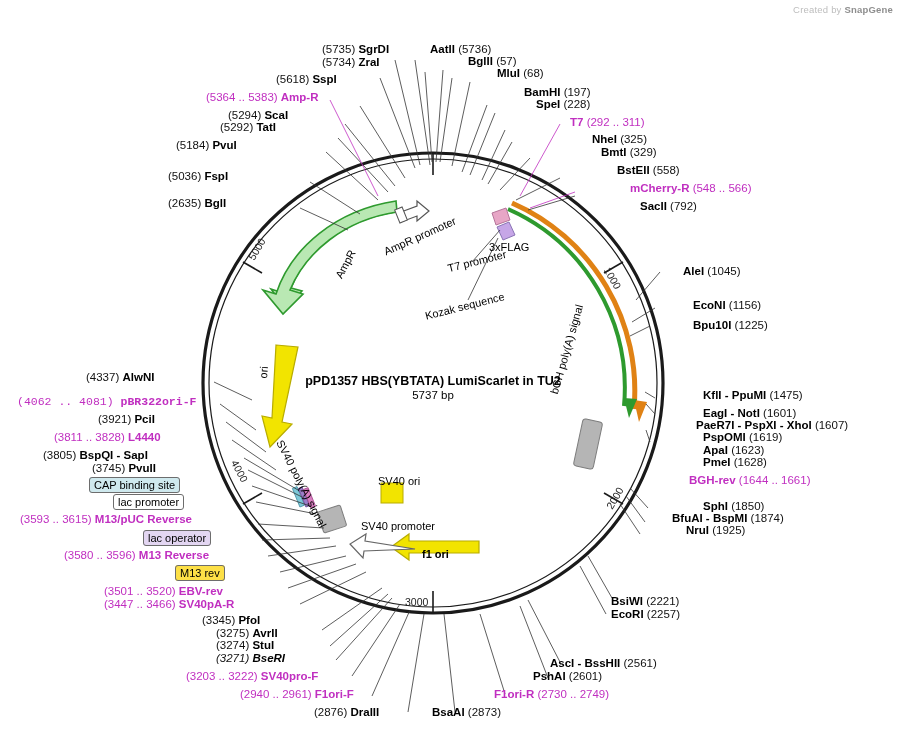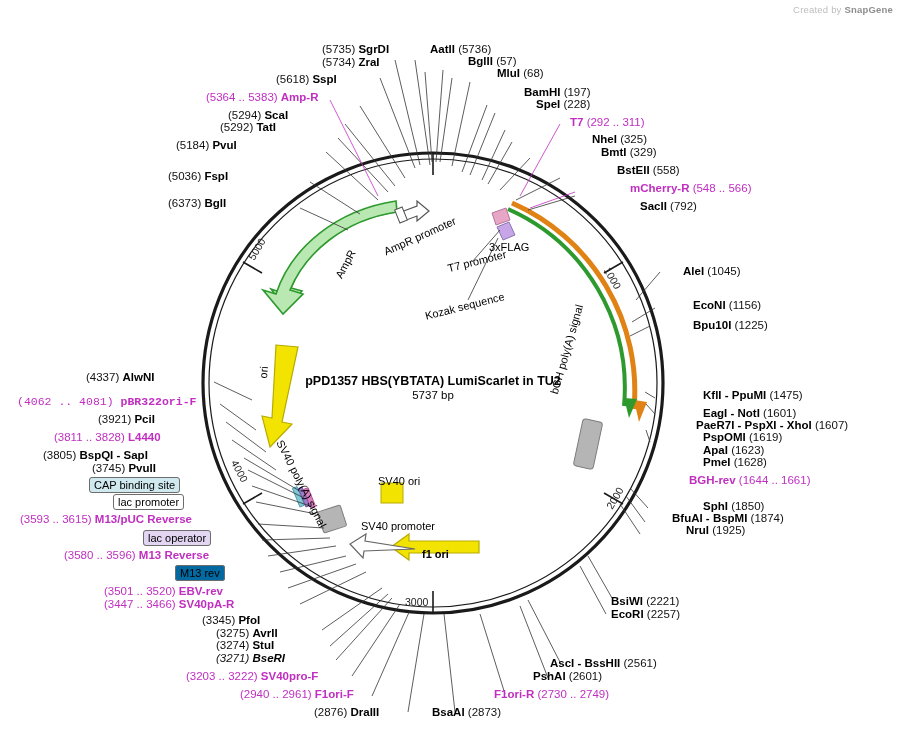--- a/index.html
+++ b/index.html
@@ -21,21 +21,21 @@
   .brand b{color:#8e8e8e;}
   .center-title{
     position:absolute;width:260px;text-align:center;font-weight:bold;font-size:12.5px;
   }
   .center-bp{position:absolute;width:260px;text-align:center;font-size:11.5px;}
   .tick-lab{position:absolute;font-size:10.5px;color:#222;}
   .boxed{
     border:1px solid #6d6d6d;border-radius:3px;padding:1px 4px;background:#cfe9ee;font-size:11px;
   }
   .boxed.lacop{background:#e3d6f2;margin-left:12px;}
-  .boxed.m13rev{background:#0369a1;text-align:center;}
+  .boxed.m13rev{background:#fde047;text-align:center;}
   .boxed.plain{background:#ffffff;text-align:center;}
   .feat-lab{position:absolute;font-size:11px;}
 </style>
 </head>
 <body>
 
 <div id="plasmid-root">
 
   <div class="brand">
     <span>Created by </span><b>SnapGene</b>
@@ -180,21 +180,21 @@
   <div class="lbl" style="left:175px;top:567px;"><span class="boxed m13rev">M13 rev</span></div>
 
   <div class="lbl" style="left:322px;top:43px;"><span class="pos">(5735)</span> <span class="enz">SgrDI</span></div>
   <div class="lbl" style="left:322px;top:56px;"><span class="pos">(5734)</span> <span class="enz">ZraI</span></div>
   <div class="lbl" style="left:276px;top:73px;"><span class="pos">(5618)</span> <span class="enz">SspI</span></div>
   <div class="lbl primer" style="left:206px;top:91px;"><span>(5364 .. 5383)</span> <span class="enz">Amp-R</span></div>
   <div class="lbl" style="left:228px;top:109px;"><span class="pos">(5294)</span> <span class="enz">ScaI</span></div>
   <div class="lbl" style="left:220px;top:121px;"><span class="pos">(5292)</span> <span class="enz">TatI</span></div>
   <div class="lbl" style="left:176px;top:139px;"><span class="pos">(5184)</span> <span class="enz">PvuI</span></div>
   <div class="lbl" style="left:168px;top:170px;"><span class="pos">(5036)</span> <span class="enz">FspI</span></div>
-  <div class="lbl" style="left:168px;top:197px;"><span class="pos">(6373)</span> <span class="enz">BglI</span></div>
+  <div class="lbl" style="left:168px;top:197px;"><span class="pos">(2635)</span> <span class="enz">BglI</span></div>
 
   <div class="lbl" style="left:430px;top:43px;"><span class="enz">AatII</span> <span class="pos">(5736)</span></div>
   <div class="lbl" style="left:468px;top:55px;"><span class="enz">BglII</span> <span class="pos">(57)</span></div>
   <div class="lbl" style="left:497px;top:67px;"><span class="enz">MluI</span> <span class="pos">(68)</span></div>
   <div class="lbl" style="left:524px;top:86px;"><span class="enz">BamHI</span> <span class="pos">(197)</span></div>
   <div class="lbl" style="left:536px;top:98px;"><span class="enz">SpeI</span> <span class="pos">(228)</span></div>
   <div class="lbl primer" style="left:570px;top:116px;"><span class="enz">T7</span> <span>(292 .. 311)</span></div>
   <div class="lbl" style="left:592px;top:133px;"><span class="enz">NheI</span> <span class="pos">(325)</span></div>
   <div class="lbl" style="left:601px;top:146px;"><span class="enz">BmtI</span> <span class="pos">(329)</span></div>
   <div class="lbl" style="left:617px;top:164px;"><span class="enz">BstEII</span> <span class="pos">(558)</span></div>

